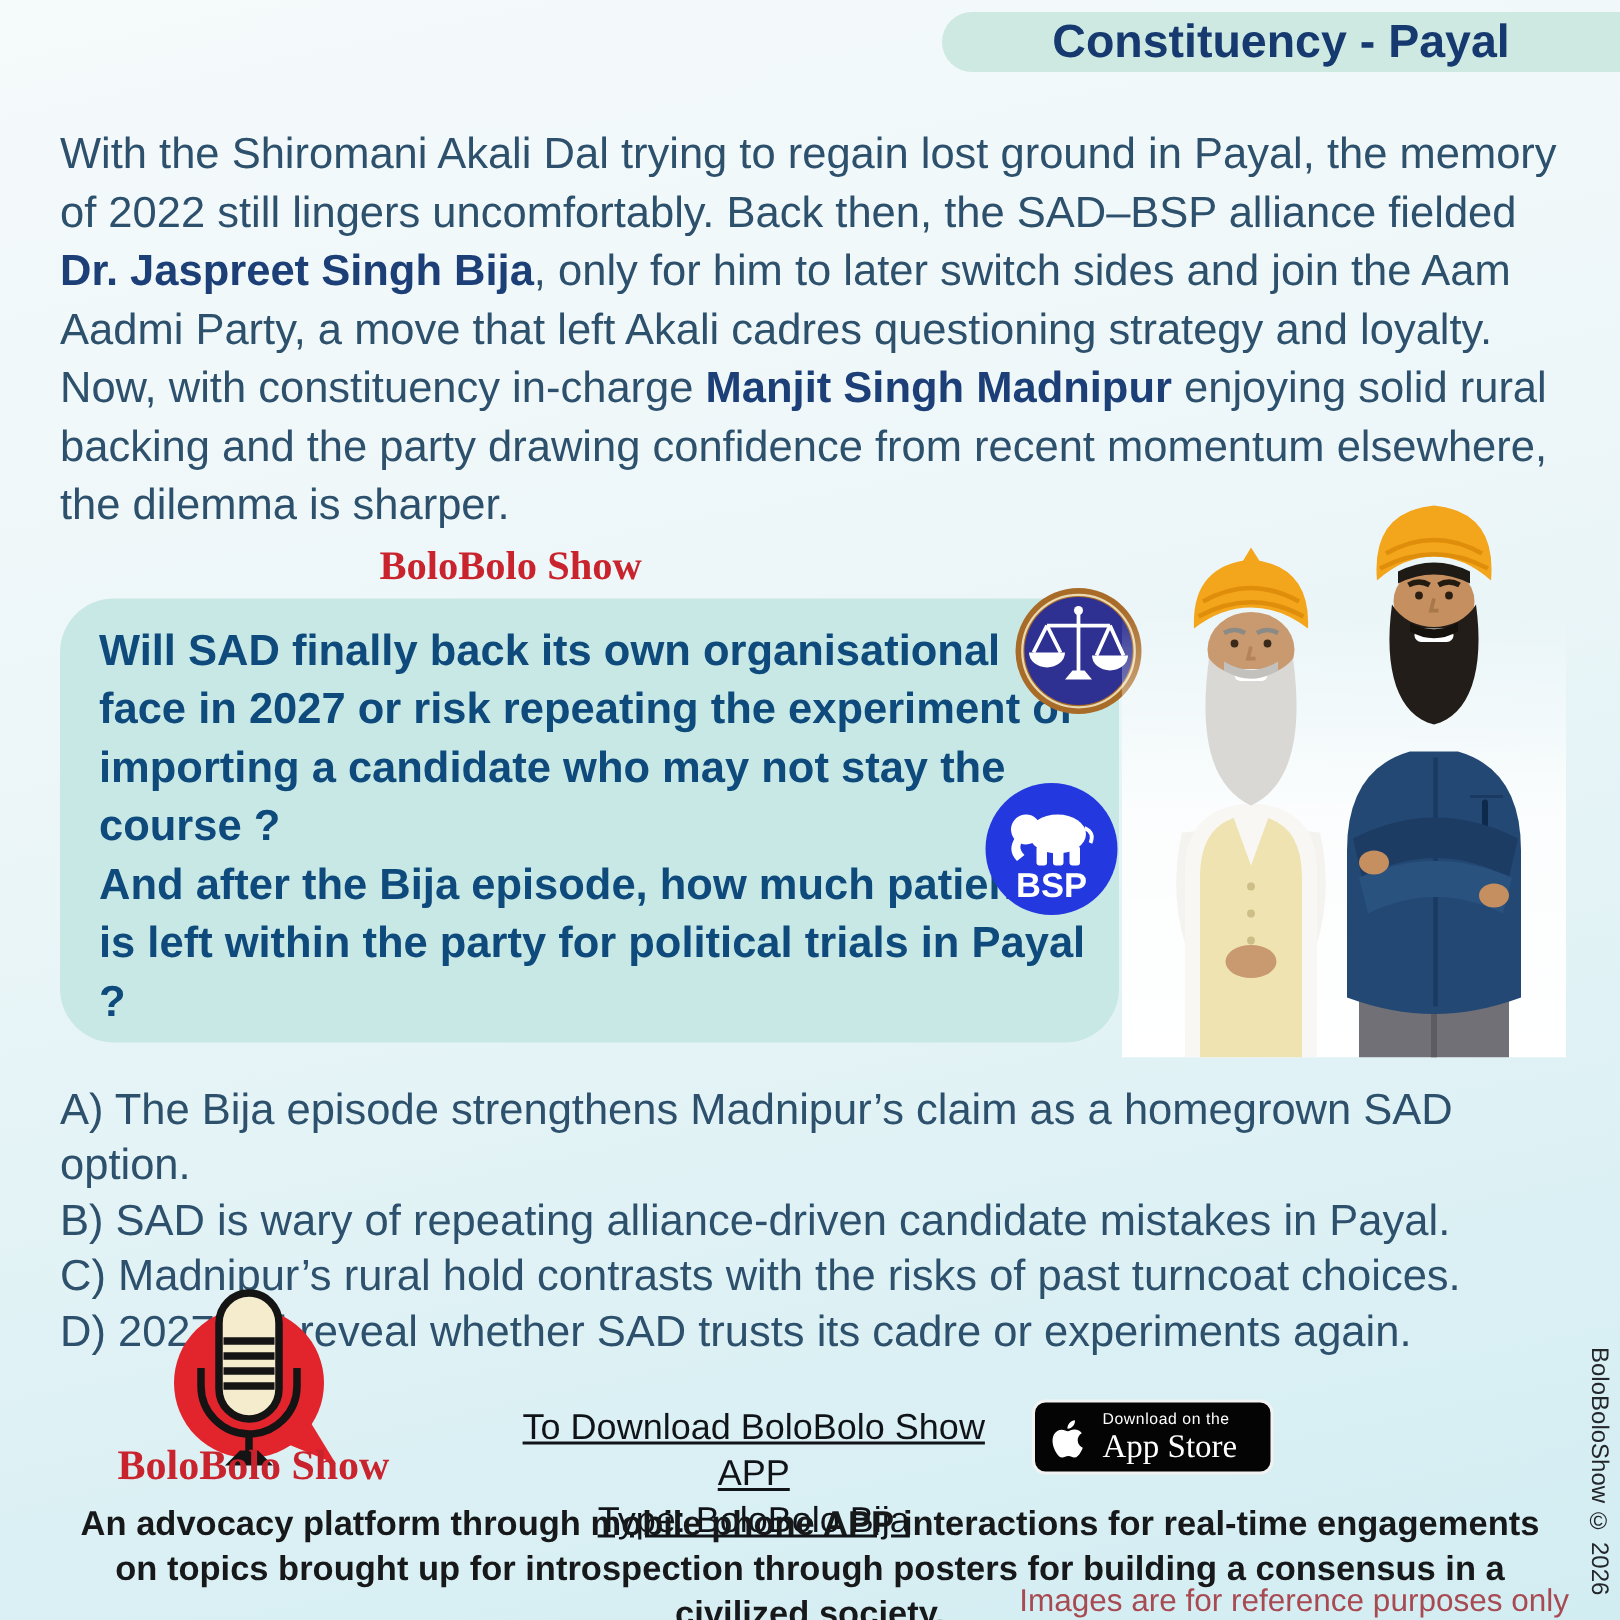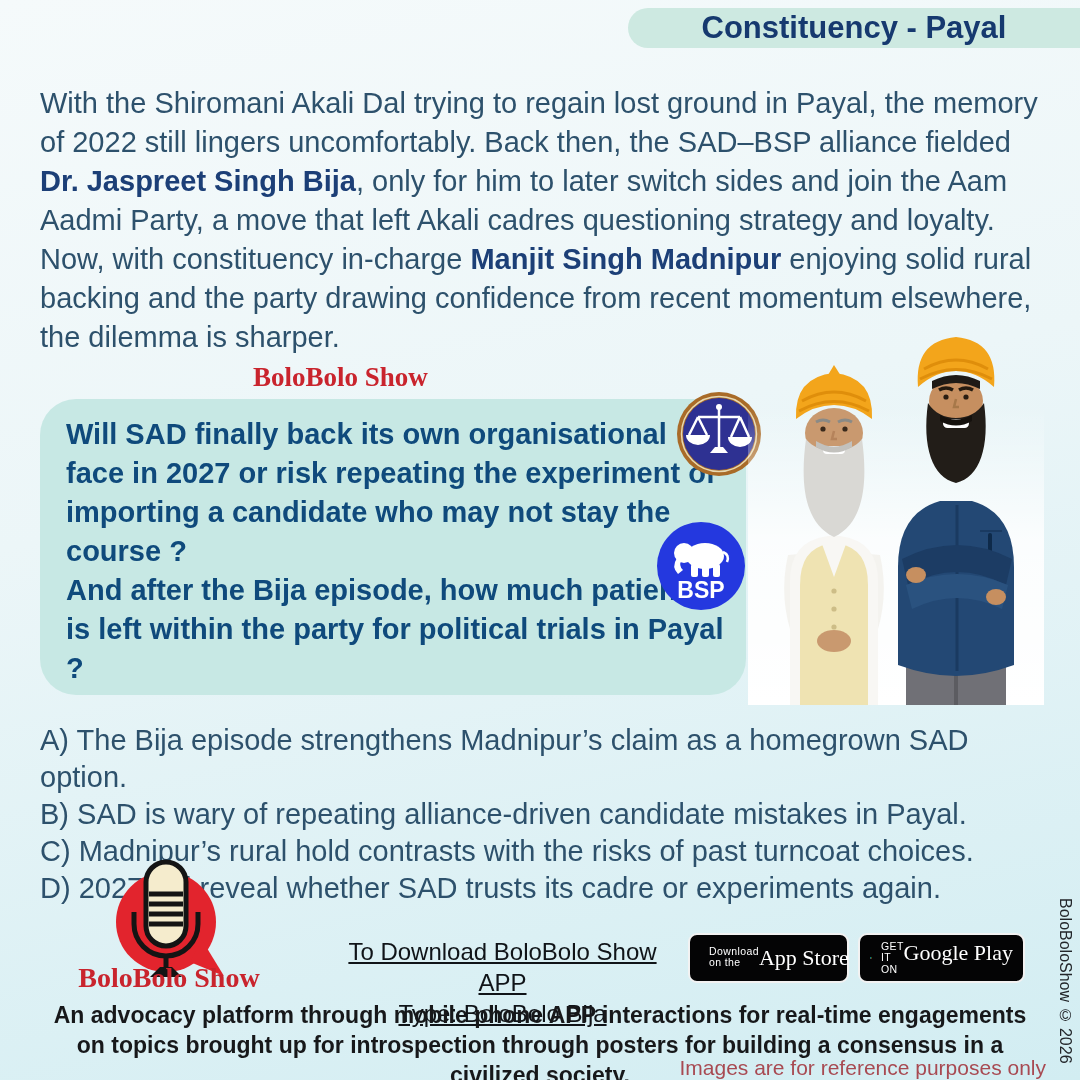--- a/index.html
+++ b/index.html
@@ -25,21 +25,21 @@
   .options{position:absolute;left:40px;top:722px;width:1010px;font-size:29px;line-height:37px;color:#2d516c;}
   .mic-logo{position:absolute;left:104px;top:858px;}
   .logo-text{position:absolute;left:74px;top:962px;width:190px;text-align:center;
     font-family:"Liberation Serif",serif;font-weight:700;font-size:28px;color:#c9242d;}
   .download{position:absolute;left:325px;top:936px;width:355px;text-align:center;
     font-size:24px;line-height:31px;color:#101418;text-decoration:underline;}
   .badge{position:absolute;height:46px;background:#040405;border:2px solid #f2f2f2;border-radius:9px;
     display:flex;align-items:center;padding:0 10px;box-sizing:content-box;cursor:pointer;}
   .badge-appstore{left:688px;top:933px;width:137px;}
   .badge-gplay{left:858px;top:933px;width:143px;}
-  .badge-texts{display:flex;flex-direction:row;margin-left:9px;line-height:1.05;}
+  .badge-texts{display:flex;flex-direction:column;margin-left:9px;line-height:1.05;}
   .badge-small{font-size:10.5px;color:#fff;letter-spacing:.4px;}
   .badge-big{font-size:22px;color:#fff;font-weight:500;white-space:nowrap;font-family:Liberation Serif, serif;}
   .advocacy{position:absolute;left:40px;top:1000px;width:1000px;text-align:center;
     font-weight:bold;font-size:23px;line-height:30px;color:#17181a;}
   .disclaimer{position:absolute;right:34px;top:1056px;font-size:21px;color:#a84a52;}
   .copyright{position:absolute;right:6px;top:898px;writing-mode:vertical-rl;font-size:16px;color:#23262a;}
 </style>
 </head>
 <body>
 
@@ -182,32 +182,20 @@
   <div class="badge badge-appstore">
     <svg width="26" height="30" viewBox="0 0 24 27">
       <path fill="#ffffff" d="M17.05 15.54c-.03-2.87 2.35-4.25 2.46-4.32-1.34-1.96-3.43-2.23-4.17-2.26-1.77-.18-3.46 1.04-4.36 1.04-.9 0-2.29-1.02-3.76-.99-1.93.03-3.72 1.12-4.71 2.85-2.01 3.48-.51 8.62 1.44 11.44.96 1.38 2.1 2.93 3.6 2.87 1.45-.06 2-.93 3.75-.93s2.24.93 3.77.9c1.56-.03 2.55-1.41 3.5-2.8 1.1-1.6 1.55-3.15 1.58-3.23-.03-.01-3.03-1.16-3.1-4.57zM14.16 6.8c.8-.97 1.34-2.32 1.19-3.66-1.15.05-2.55.77-3.38 1.74-.74.86-1.39 2.24-1.22 3.56 1.29.1 2.61-.65 3.41-1.64z"></path>
     </svg>
     <div class="badge-texts">
       <span class="badge-small">Download on the</span>
       <span class="badge-big">App Store</span>
     </div>
   </div>
 
-  <div class="badge badge-gplay">
-    <svg width="28" height="34" viewBox="0 0 28 34">
-      <polygon points="2,2 15,17 2,32" fill="#00c9ff"></polygon>
-      <polygon points="2,2 26,17 15,17" fill="#00e676"></polygon>
-      <polygon points="2,32 26,17 15,17" fill="#ff3a44"></polygon>
-      <polygon points="17,11 26,17 17,23" fill="#ffd400"></polygon>
-    </svg>
-    <div class="badge-texts">
-      <span class="badge-small">GET IT ON</span>
-      <span class="badge-big">Google Play</span>
-    </div>
-  </div>
 
   <div class="advocacy">An advocacy platform through mobile phone APP interactions for real-time engagements on topics brought up for introspection through posters for building a consensus in a civilized society.</div>
 
   <div class="disclaimer">Images are for reference purposes only</div>
 
   <div class="copyright">BoloBoloShow © 2026</div>
 
 </div>
 
 </body></html>

